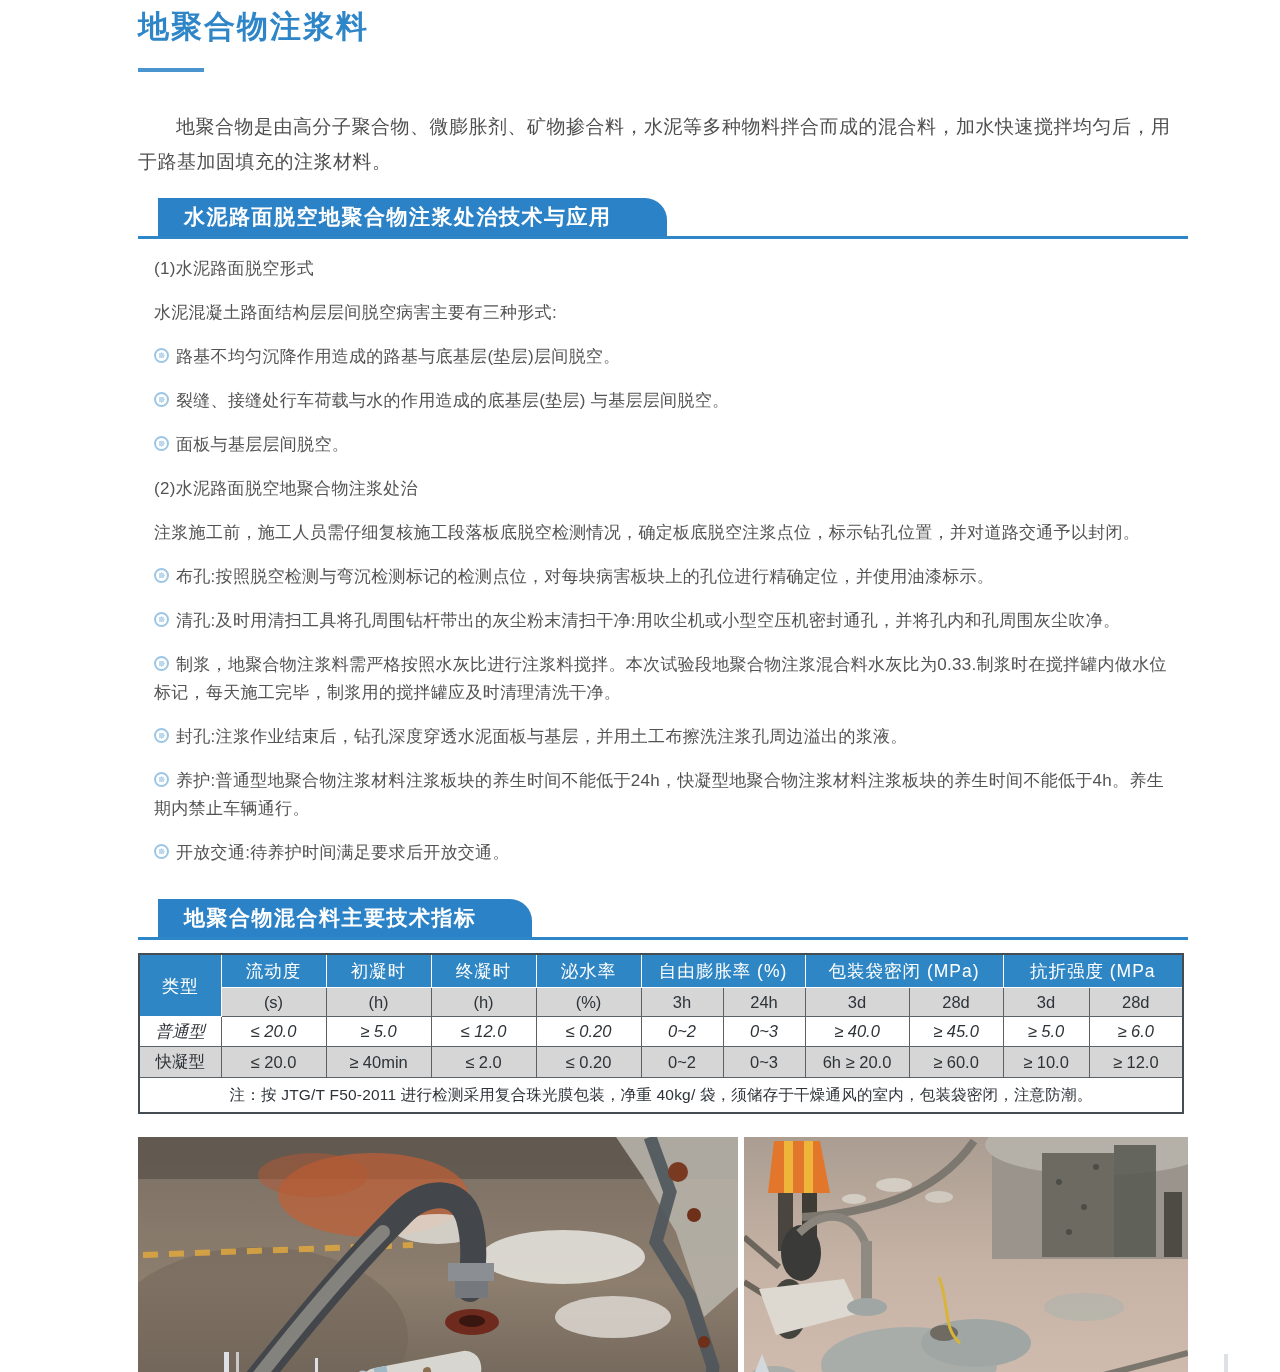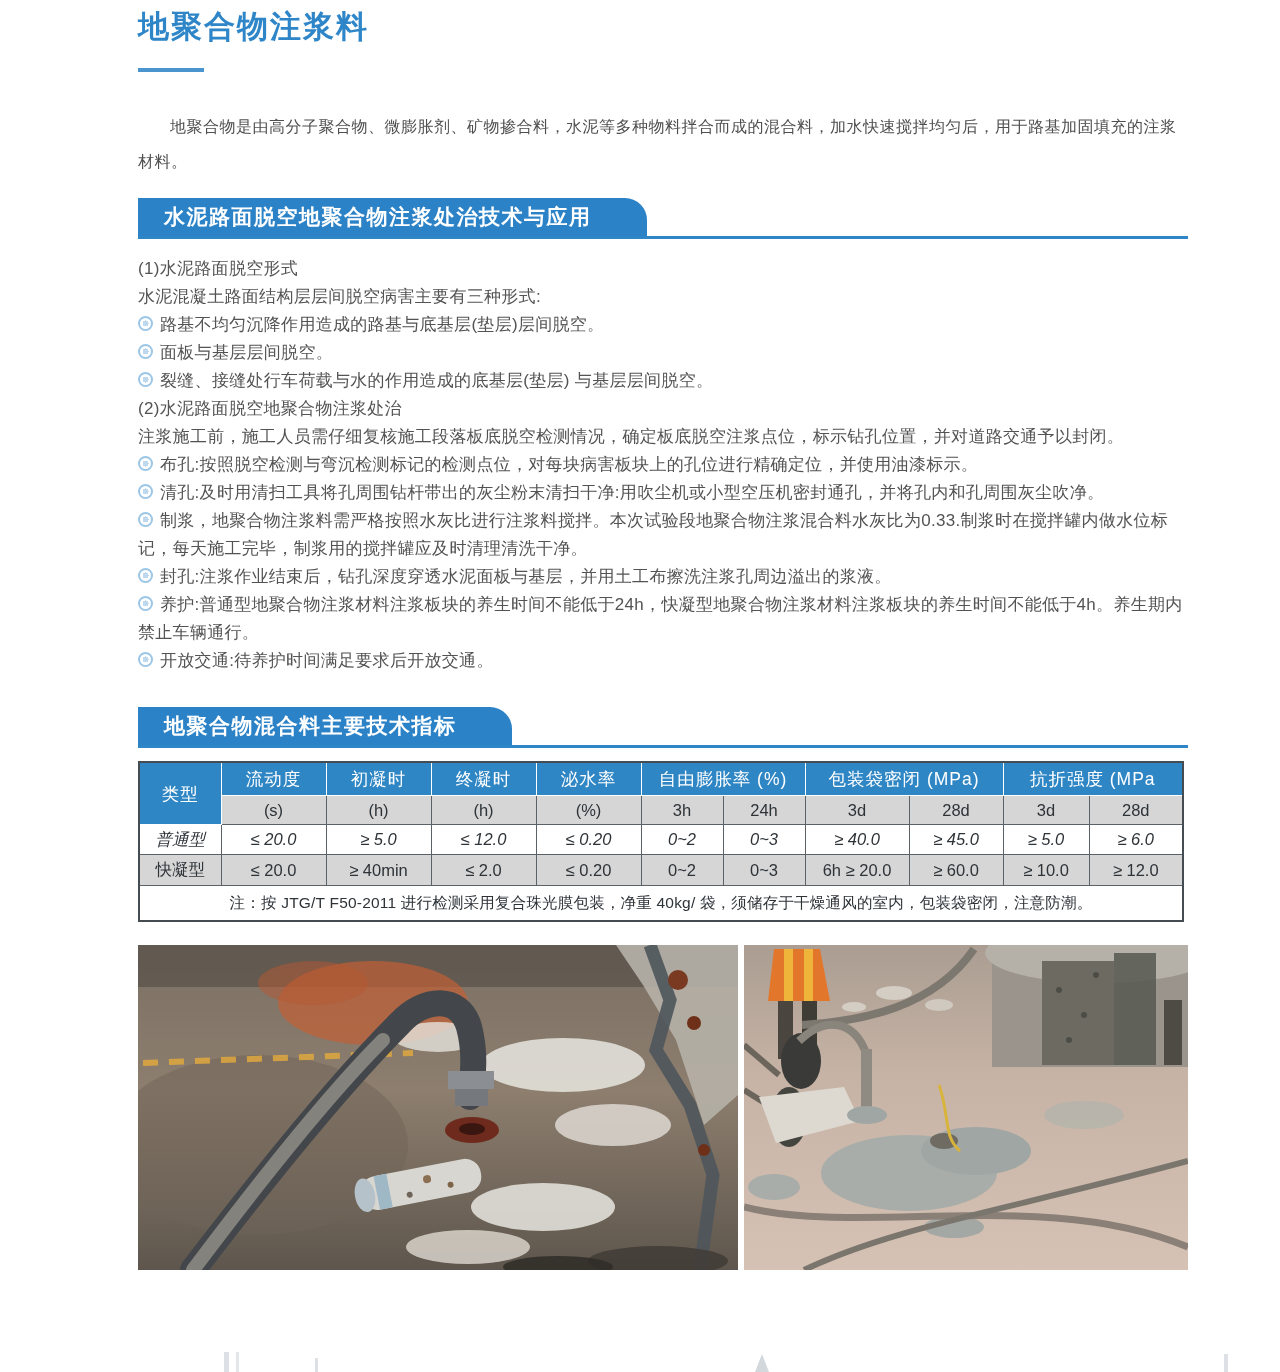--- a/index.html
+++ b/index.html
@@ -8,33 +8,33 @@
     font-family:"Liberation Sans","DejaVu Sans",sans-serif;
     -webkit-font-smoothing:antialiased;
   }
   .content{width:1050px;margin-left:138px;}
   .page-title{
     color:#2e86c8;font-size:31px;font-weight:bold;letter-spacing:2px;
     margin:0;padding-top:8px;line-height:38px;
   }
   .title-dash{width:66px;height:4px;background:#4a94cf;margin-top:22px;}
   .intro{
-    font-size:16px;color:#4f4f4f;line-height:35px;margin:0;margin-top:37px;
+    font-size:19px;color:#4f4f4f;line-height:35px;margin:0;margin-top:37px;
     text-indent:2em;letter-spacing:0.5px;
   }
   .banner-wrap{border-bottom:3px solid #2e86c6;margin-top:19px;line-height:0;}
   .banner-wrap.second{margin-top:32px;}
   .banner-tab{
     display:inline-block;background:#2b82c6;color:#ffffff;
     font-size:21px;font-weight:bold;letter-spacing:1.5px;
     line-height:38px;height:38px;padding:0 55px 0 26px;
-    border-top-right-radius:22px;vertical-align:bottom;
+    border-top-right-radius:22px;vertical-align:bottom;margin-left:20px;
   }
   .body-text{margin-top:16px;font-size:17px;color:#535353;line-height:28px;letter-spacing:0.3px;}
-  .body-text p{margin:0;}
+  .body-text p{margin:16px;}
   .dot{
     display:inline-block;width:11px;height:11px;border:2px solid #9cc6e6;border-radius:50%;
     background:radial-gradient(circle,#bed9ee 0 3px,#ffffff 3px);
     margin-right:7px;vertical-align:-1px;
   }
   table.spec-table{
     border-collapse:collapse;table-layout:fixed;width:1044px;margin-top:13px;
     font-size:16.5px;color:#2e3338;border:2px solid #454c52;
   }
   .spec-table th,.spec-table td{
@@ -69,22 +69,22 @@
   <p class="intro">地聚合物是由高分子聚合物、微膨胀剂、矿物掺合料，水泥等多种物料拌合而成的混合料，加水快速搅拌均匀后，用于路基加固填充的注浆材料。</p>
 
   <div class="banner-wrap">
     <div class="banner-tab">水泥路面脱空地聚合物注浆处治技术与应用</div>
   </div>
 
   <div class="body-text">
     <p><span>(1)水泥路面脱空形式</span></p>
     <p><span>水泥混凝土路面结构层层间脱空病害主要有三种形式:</span></p>
     <p><span class="dot"></span><span>路基不均匀沉降作用造成的路基与底基层(垫层)层间脱空。</span></p>
+    <p><span class="dot"></span><span>裂缝、接缝处行车荷载与水的作用造成的底基层(垫层) 与基层层间脱空。</span></p>
     <p><span class="dot"></span><span>面板与基层层间脱空。</span></p>
-    <p><span class="dot"></span><span>裂缝、接缝处行车荷载与水的作用造成的底基层(垫层) 与基层层间脱空。</span></p>
     <p><span>(2)水泥路面脱空地聚合物注浆处治</span></p>
     <p><span>注浆施工前，施工人员需仔细复核施工段落板底脱空检测情况，确定板底脱空注浆点位，标示钻孔位置，并对道路交通予以封闭。</span></p>
     <p><span class="dot"></span><span>布孔:按照脱空检测与弯沉检测标记的检测点位，对每块病害板块上的孔位进行精确定位，并使用油漆标示。</span></p>
     <p><span class="dot"></span><span>清孔:及时用清扫工具将孔周围钻杆带出的灰尘粉末清扫干净:用吹尘机或小型空压机密封通孔，并将孔内和孔周围灰尘吹净。</span></p>
     <p><span class="dot"></span><span>制浆，地聚合物注浆料需严格按照水灰比进行注浆料搅拌。本次试验段地聚合物注浆混合料水灰比为0.33.制浆时在搅拌罐内做水位标记，每天施工完毕，制浆用的搅拌罐应及时清理清洗干净。</span></p>
     <p><span class="dot"></span><span>封孔:注浆作业结束后，钻孔深度穿透水泥面板与基层，并用土工布擦洗注浆孔周边溢出的浆液。</span></p>
     <p><span class="dot"></span><span>养护:普通型地聚合物注浆材料注浆板块的养生时间不能低于24h，快凝型地聚合物注浆材料注浆板块的养生时间不能低于4h。养生期内禁止车辆通行。</span></p>
     <p><span class="dot"></span><span>开放交通:待养护时间满足要求后开放交通。</span></p>
   </div>
 

